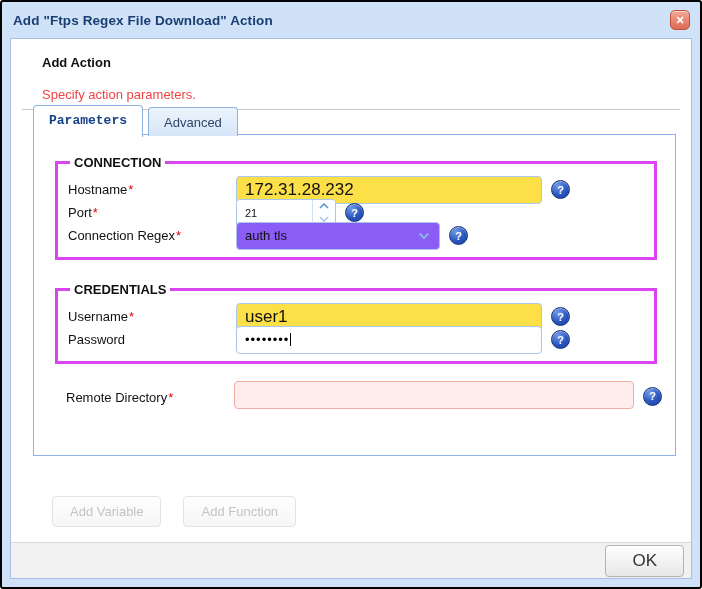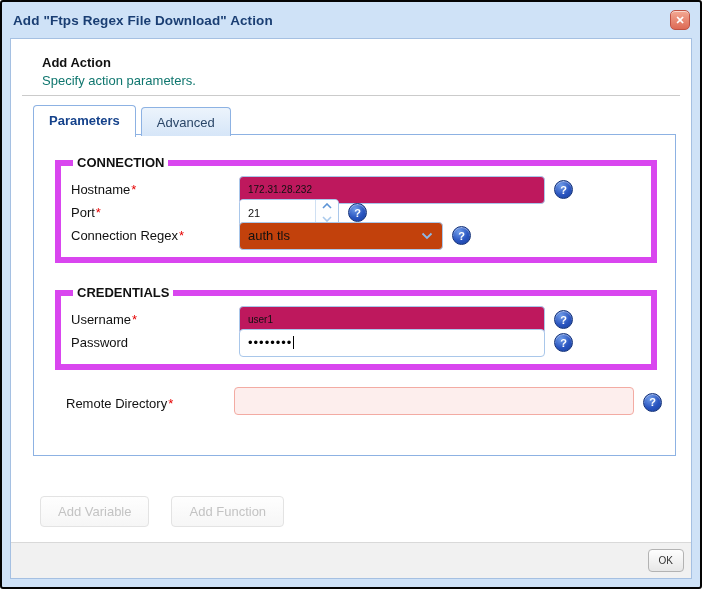--- a/index.html
+++ b/index.html
@@ -15,85 +15,85 @@
                background:linear-gradient(#f3a993,#dd6a55);
                border:1px solid #bf5243; color:#fff; font-size:11px; font-weight:bold;
                display:flex; align-items:center; justify-content:center;
                box-shadow:inset 0 1px 0 rgba(255,255,255,.55); }
 
   .dialog-body { position:absolute; left:8px; right:8px; top:36px; bottom:8px;
                  background:#fff; border:1px solid #a5c0e2; }
 
   .header { padding:16px 14px 0 31px; }
   .header-title { font-weight:bold; color:#111; }
-  .header-sub { color:#0f766e; margin-top:3px; }
+  .header-sub { color:#ef4444; margin-top:17px; }
   .divider { border:none; border-top:1px solid #cbcbcb; margin:7px 11px 0; }
 
   .tabs { position:absolute; left:22px; top:66px; display:flex; align-items:flex-end; gap:5px; z-index:2; }
   .tab { border:1px solid #8db2e3; border-bottom:none; border-radius:4px 4px 0 0;
          padding:7px 15px; cursor:pointer; white-space:nowrap; }
-  .tab.active { background:#fff; color:#15428b; font-weight:bold; padding-bottom:9px; margin-bottom:-1px; }
+  .tab.active { background:#fff; color:#15428b; font-weight:bold; padding-bottom:9px; margin-bottom:-1px;font-family:Liberation Mono, monospace; }
   .tab.inactive { background:linear-gradient(#ecf4fc,#d6e6f8); color:#2a4668; padding-bottom:6px; }
 
   .panel { position:absolute; left:22px; top:95px; width:643px; height:322px;
            border:1px solid #8db2e3; background:#fff; overflow:hidden; z-index:1; }
 
-  fieldset { margin:20px 0 0 21px; width:602px; border:6px solid #d946ef; padding:5px 0 13px 10px; }
+  fieldset { margin:20px 0 0 21px; width:602px; border:3px solid #d946ef; padding:5px 0 13px 10px; }
   fieldset.second { margin-top:22px; }
   legend { font-weight:bold; color:#111; padding:0 4px; margin-left:2px; }
 
   .row { display:flex; align-items:center; margin-top:6px; height:17px; }
   .flabel { width:168px; flex-shrink:0; color:#111; }
   .req { color:#e60000; margin-left:1px; }
 
   .textbox { height:28px; border:1px solid #a9c7ea; border-radius:4px; padding:0 8px;
-             font-family:"Liberation Sans",sans-serif; font-size:10px; color:#111;
-             background:#be185d; outline:none; }
+             font-family:"Liberation Sans",sans-serif; font-size:17px; color:#111;
+             background:#fde047; outline:none; }
   .w-wide { width:306px; }
 
   .divbox { display:flex; align-items:center; width:306px; height:28px; border:1px solid #a9c7ea;
             border-radius:4px; padding:0 8px; background:#fff; letter-spacing:1px; }
   .caret { display:inline-block; width:1px; height:13px; background:#000; margin-left:1px; }
 
   .spinbox { display:flex; width:100px; height:28px; border:1px solid #a9c7ea; border-radius:4px;
              background:#fff; overflow:hidden; }
   .spin-input { flex:1; min-width:0; border:none; outline:none; padding:0 8px;
                 font-family:"Liberation Sans",sans-serif; font-size:11px; color:#111; }
   .spin-btns { width:23px; border-left:1px solid #cfe0f3; display:flex; flex-direction:column; }
   .spin-btn { flex:1; display:flex; align-items:center; justify-content:center; cursor:pointer; background:#fdfeff; }
 
   .selectbox { display:flex; align-items:center; width:204px; height:28px; border:1px solid #a9c7ea;
-               border-radius:4px; background:#c2410c; cursor:pointer; }
+               border-radius:4px; background:#8b5cf6; cursor:pointer; }
   .select-value { flex:1; padding-left:8px; color:#111; }
   .select-arrow { padding-right:9px; display:flex; align-items:center; }
 
   .help { width:19px; height:19px; border-radius:50%; margin-left:9px; flex-shrink:0;
           background:radial-gradient(circle at 35% 28%, #6f9ce9 0%, #2a55c0 55%, #173f9e 100%);
           border:1px solid #123179; color:#fff; font-size:11px; font-weight:bold;
           display:flex; align-items:center; justify-content:center; cursor:pointer;
           box-shadow:inset 0 1px 1px rgba(255,255,255,.5); }
 
   .row-remote { display:flex; align-items:center; margin:17px 0 0 32px; }
   .row-remote .flabel { margin-top:5px; }
   .error-box { width:400px; height:28px; border:1px solid #f3aba3; border-radius:4px;
                background:#fdeeed; outline:none; padding:0 8px;
                font-family:"Liberation Sans",sans-serif; font-size:13px; }
   .row-remote .help { margin-top:2px; }
 
-  .action-row { position:absolute; left:29px; top:457px; display:flex; gap:22px; }
+  .action-row { position:absolute; left:41px; top:457px; display:flex; gap:22px; }
   .ghost-btn { font-family:"Liberation Sans",sans-serif; font-size:13px; color:#c3c3c3;
                background:linear-gradient(#fefefe,#f6f6f6); border:1px solid #e3e3e3;
                border-radius:4px; padding:7px 17px; }
 
   .footer { position:absolute; left:0; right:0; bottom:0; height:36px; background:#f1f1f1;
             border-top:1px solid #d9d9d9; display:flex; align-items:center;
             justify-content:flex-end; gap:5px; padding:0 7px; }
-  .btn { font-family:"Liberation Sans",sans-serif; font-size:10px; color:#333;
+  .btn { font-family:"Liberation Sans",sans-serif; font-size:17px; color:#333;
          background:linear-gradient(#fefefe,#e7e7e7); border:1px solid #b3b3b3;
-         border-radius:4px; padding:5px 10px; cursor:pointer; }
+         border-radius:4px; padding:5px 26px; cursor:pointer; }
 </style>
 </head>
 <body>
 
 <div class="window">
 
   <div class="titlebar">
     <span class="title">Add "Ftps Regex File Download" Action</span>
     <span class="close-btn">✕</span>
   </div>

